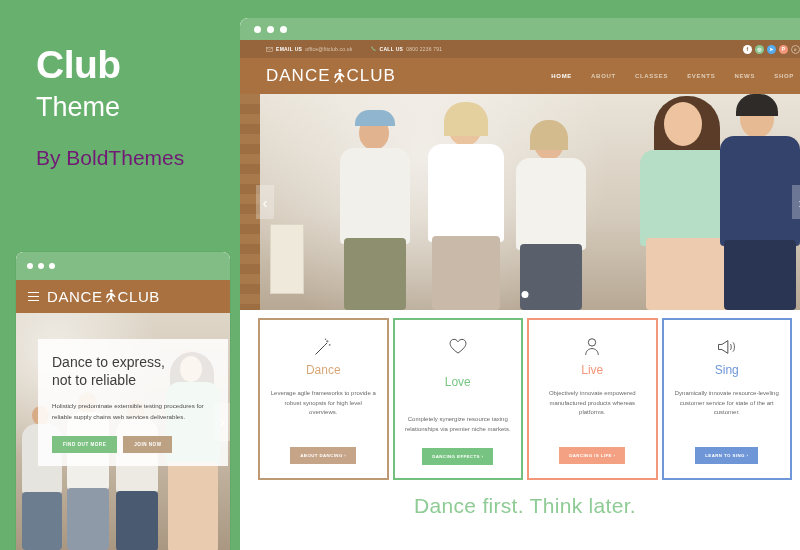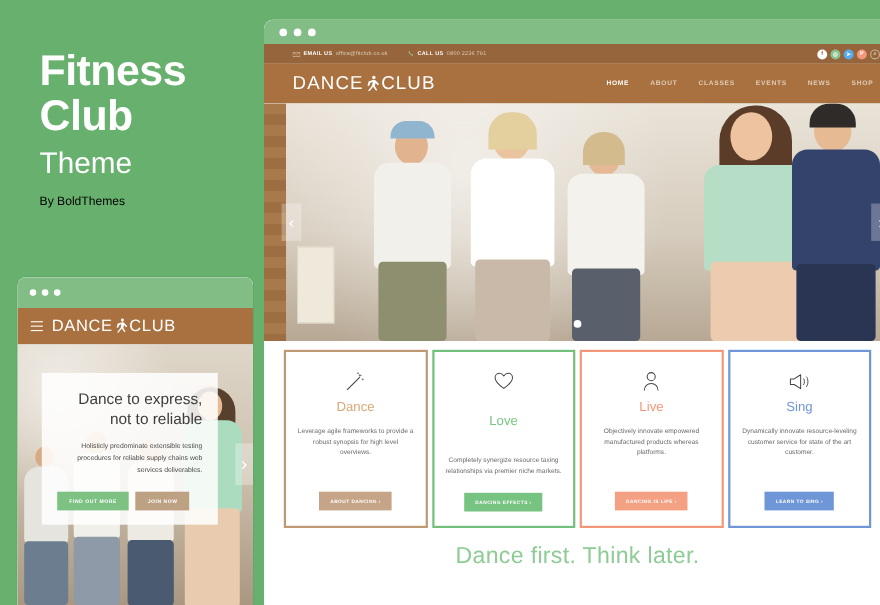--- a/index.html
+++ b/index.html
@@ -29,24 +29,24 @@
     letter-spacing: -0.5px;
   }
   #promo .t2 {
     font-size: 27px;
     line-height: 34px;
     font-weight: 300;
     color: #ffffff;
     margin-top: 5px;
   }
   #promo .t3 {
-    font-size: 11px;
+    font-size: 21px;
     line-height: 20px;
-    color: #000000;
-    margin-top: 8px;
+    color: #701a75;
+    margin-top: 24px;
   }
 
   
   .chrome-bar { background: #81bd85; position: relative; }
   .chrome-dots { position: absolute; display: flex; gap: 5px; }
   .chrome-dots i { display: block; border-radius: 50%; background: #ffffff; }
 
   
   #mobile {
     position: absolute;
@@ -222,45 +222,43 @@
   #tagline {
     background: #ffffff; text-align: center;
     padding-top: 14px;
     font-size: 21px; color: #8ecb95;
     font-family: "Liberation Sans Narrow","Liberation Sans",sans-serif;
     letter-spacing: 0.3px;
   }
 
   
   .m-caption {
-    position: absolute; left: 22px; top: 26px; width: 160px;
+    position: absolute; left: 22px; top: 26px; width: 190px;
     background: rgba(255,255,255,0.86);
     padding: 14px 14px 13px 14px;
-    text-align: right;
   }
   .m-caption h2 {
     font-size: 14px; font-weight: normal; color: #3d3d3d; line-height: 18px;
     font-family: "Liberation Sans Narrow","Liberation Sans",sans-serif;
   }
   .m-caption p { font-size: 6.2px; line-height: 11px; color: #4a4a4a; margin-top: 11px; }
   .m-caption .btnrow { margin-top: 14px; }
   .m-arrow {
     position: absolute; right: 0; top: 90px;
     width: 16px; height: 38px; background: rgba(255,255,255,0.3);
     display: flex; align-items: center; justify-content: center;
     color: #fff; font-size: 17px; font-weight: 300;
   }
 </style>
 </head>
 <body>
 
 <div id="stage">
 
   <div id="promo">
-    <div class="t1">Fitness</div>
     <div class="t1">Club</div>
     <div class="t2">Theme</div>
     <div class="t3">By BoldThemes</div>
   </div>
 
   <div id="mobile">
     <div class="chrome-bar">
       <div class="chrome-dots">
         <i></i>
         <i></i>

